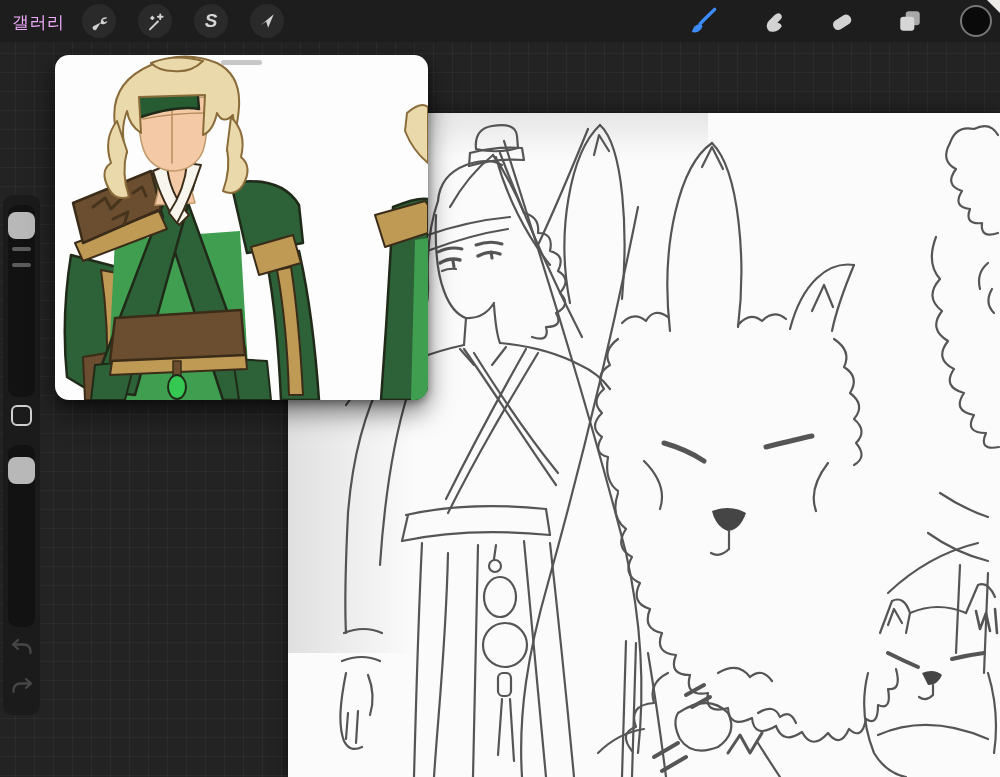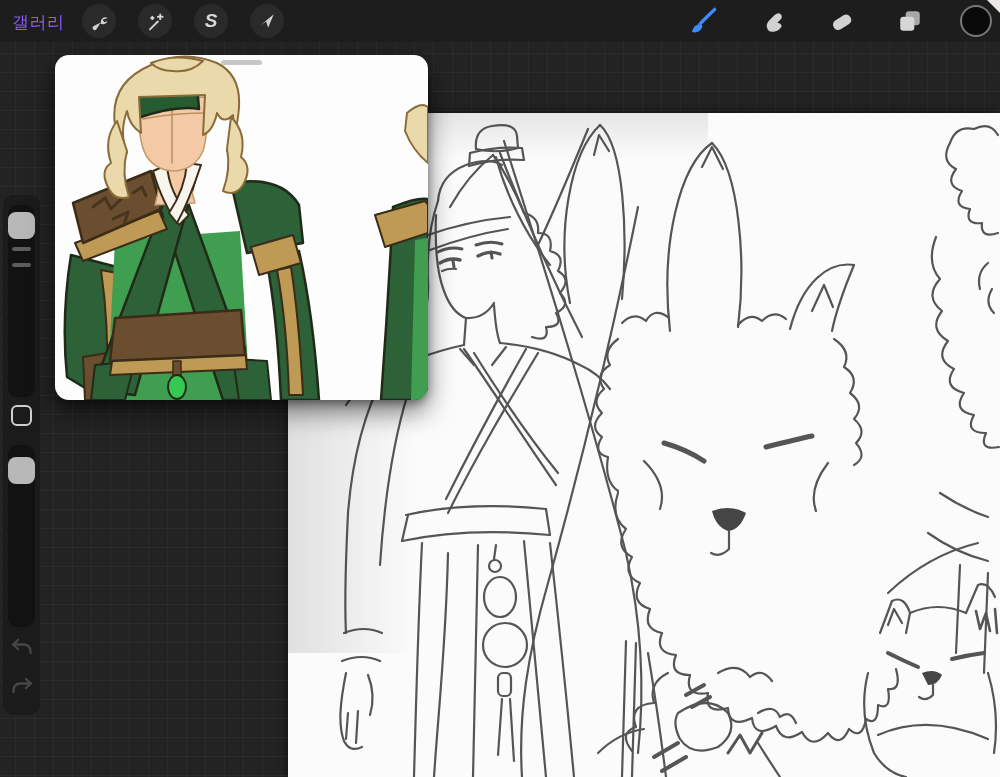--- a/index.html
+++ b/index.html
@@ -20,21 +20,21 @@
   .canvas-shade-left { position:absolute; left:0; top:0; width:150px; height:540px;
     background:linear-gradient(to right, rgba(40,40,40,0.13), rgba(40,40,40,0) 85%); }
   .canvas-shade-top { position:absolute; left:0; top:0; width:420px; height:46px;
     background:linear-gradient(to bottom, rgba(40,40,40,0.10), rgba(40,40,40,0)); }
   .sketch { position:absolute; inset:0; }
 
   
   .topbar { position:absolute; left:0; top:0; width:1000px; height:42px;
     background:#1d1d1d; z-index:30; }
   .gallery-label { position:absolute; left:12px; top:11px; font-size:17px;
-    color:#8b5cf6; letter-spacing:0.5px; }
+    color:#f0abfc; letter-spacing:0.5px; }
   .tool-circle { position:absolute; top:4px; width:34px; height:34px; border-radius:50%;
     background:#2a2a2a; display:flex; align-items:center; justify-content:center; }
   .tool-flat { position:absolute; top:5px; width:32px; height:32px;
     display:flex; align-items:center; justify-content:center; }
   .sel-s { font-size:19px; font-weight:bold; font-style:italic; color:#d6d6d6; }
   .color-swatch { position:absolute; left:960px; top:5px; width:32px; height:32px;
     border-radius:50%; background:#0a0a0a; border:2px solid #777; }
   .corner-wedge { position:absolute; right:0; top:0; width:13px; height:13px;
     background:#eceae6; clip-path:polygon(100% 0, 0 0, 100% 100%); z-index:40; }
 

